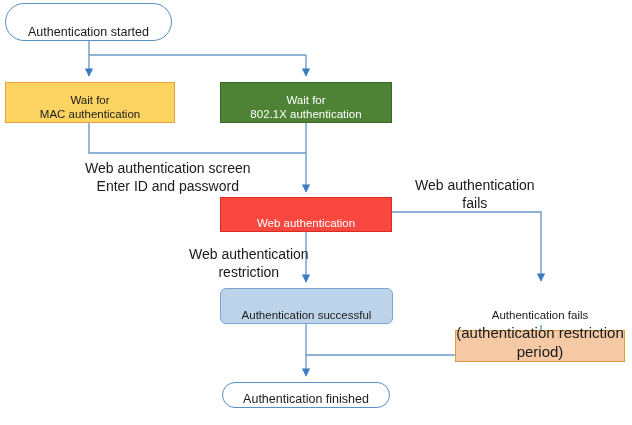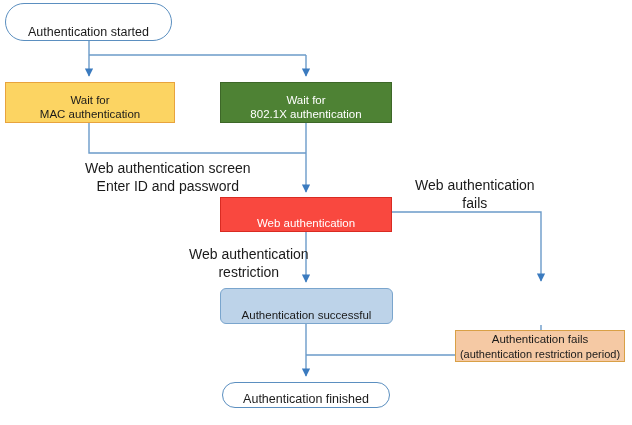--- a/index.html
+++ b/index.html
@@ -136,21 +136,21 @@
   <div class="node box box-red" style="left:220px; top:197px; width:172px; height:35px;">
     <span>Web authentication</span>
   </div>
 
   <div class="node box box-blue" style="left:220px; top:288px; width:173px; height:36px;">
     <span>Authentication successful</span>
   </div>
 
   <div class="node box box-orange" style="left:455px; top:287px; width:170px; height:32px;margin-top:43px;">
     <span>Authentication fails</span>
-    <span class="line2" style="font-size:11px;">(authentication restriction period)</span>
+    <span class="line2" style="font-size:15px;">(authentication restriction period)</span>
   </div>
 
   <div class="node terminal" style="left:222px; top:382px; width:168px; height:26px;">
     <span>Authentication finished</span>
   </div>
 
   <div class="edge-label" style="left:85px; top:159px;">
     <span>Web authentication screen</span><br>
     <span>Enter ID and password</span>
   </div>

